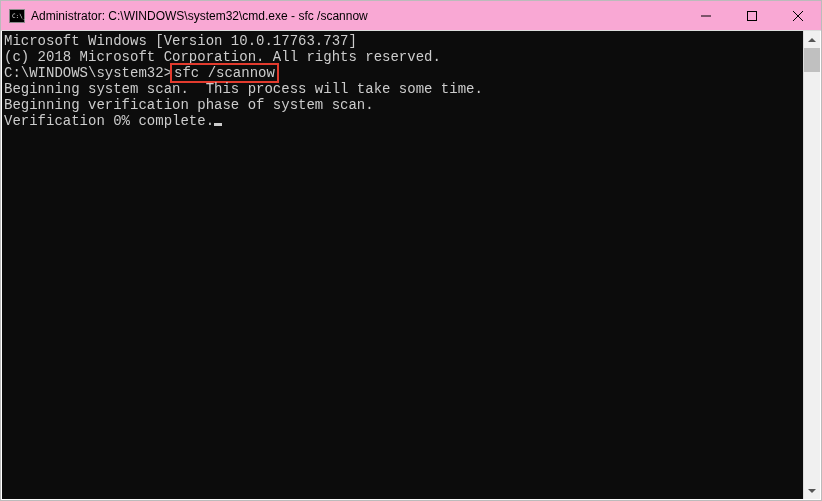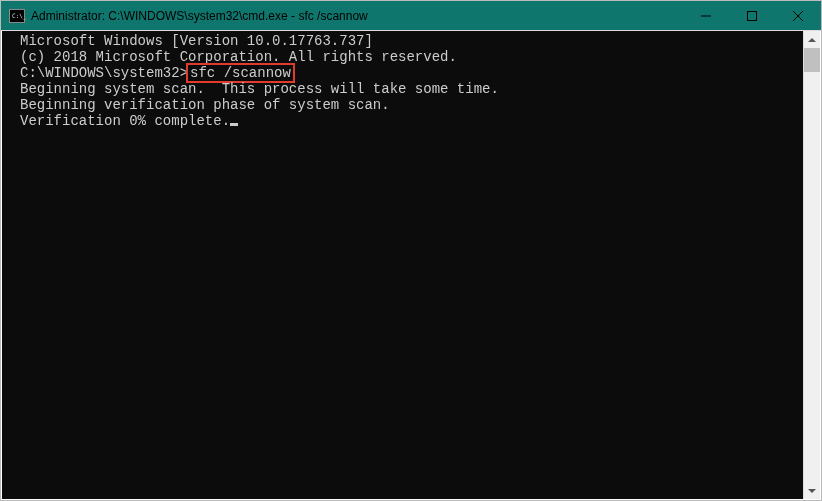--- a/index.html
+++ b/index.html
@@ -7,21 +7,21 @@
       width: 822px;
       height: 501px;
       background: #fff;
       font-family: "Segoe UI", Tahoma, sans-serif;
       position: relative;
       border: 1px solid #bbb;
     }
     .titlebar {
       height: 30px;
       width: 100%;
-      background: #0f766e;
+      background: #f9a8d4;
       display: flex;
       align-items: center;
       border-bottom: 1px solid #ddd;
     }
     .titlebar-icon {
       width: 16px;
       height: 14px;
       margin-left: 8px;
       margin-right: 6px;
       background: #000;
@@ -68,21 +68,21 @@
       bottom: 1px;
       display: flex;
     }
     .console {
       flex: 1;
       background: #0c0c0c;
       color: #cccccc;
       font-family: Consolas, "Courier New", monospace;
       font-size: 14px;
       line-height: 16px;
-      padding: 2px 0 0 18px;
+      padding: 2px 0 0 2px;
       white-space: pre;
       overflow: hidden;
       position: relative;
     }
     .scrollbar {
       width: 17px;
       background: #f0f0f0;
       position: relative;
       border-left: 1px solid #ddd;
     }

